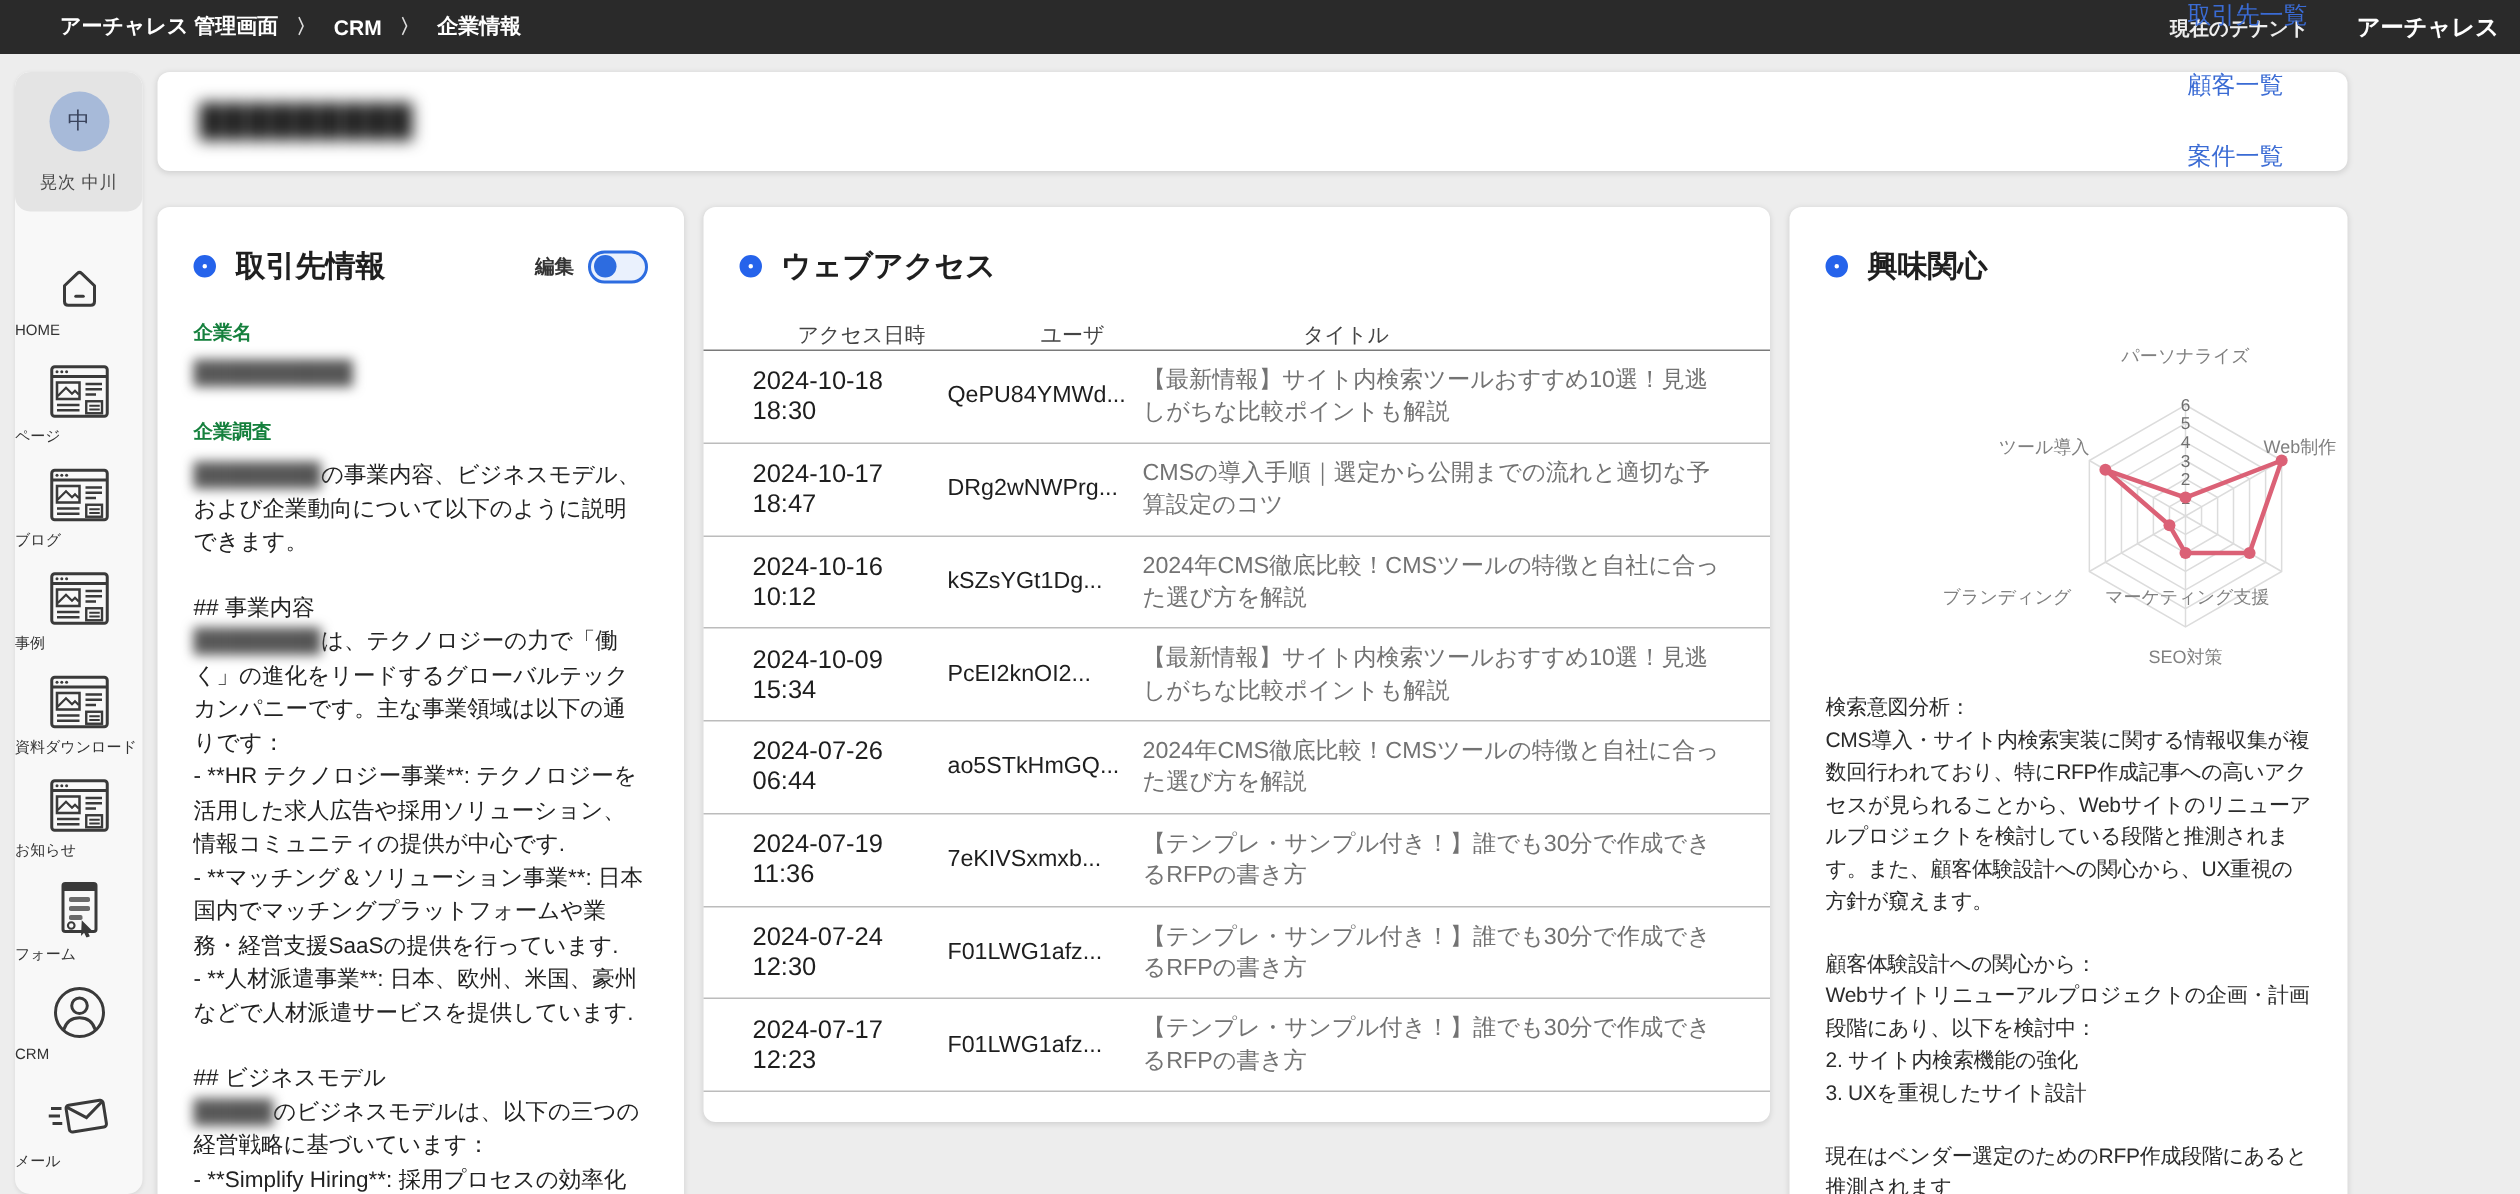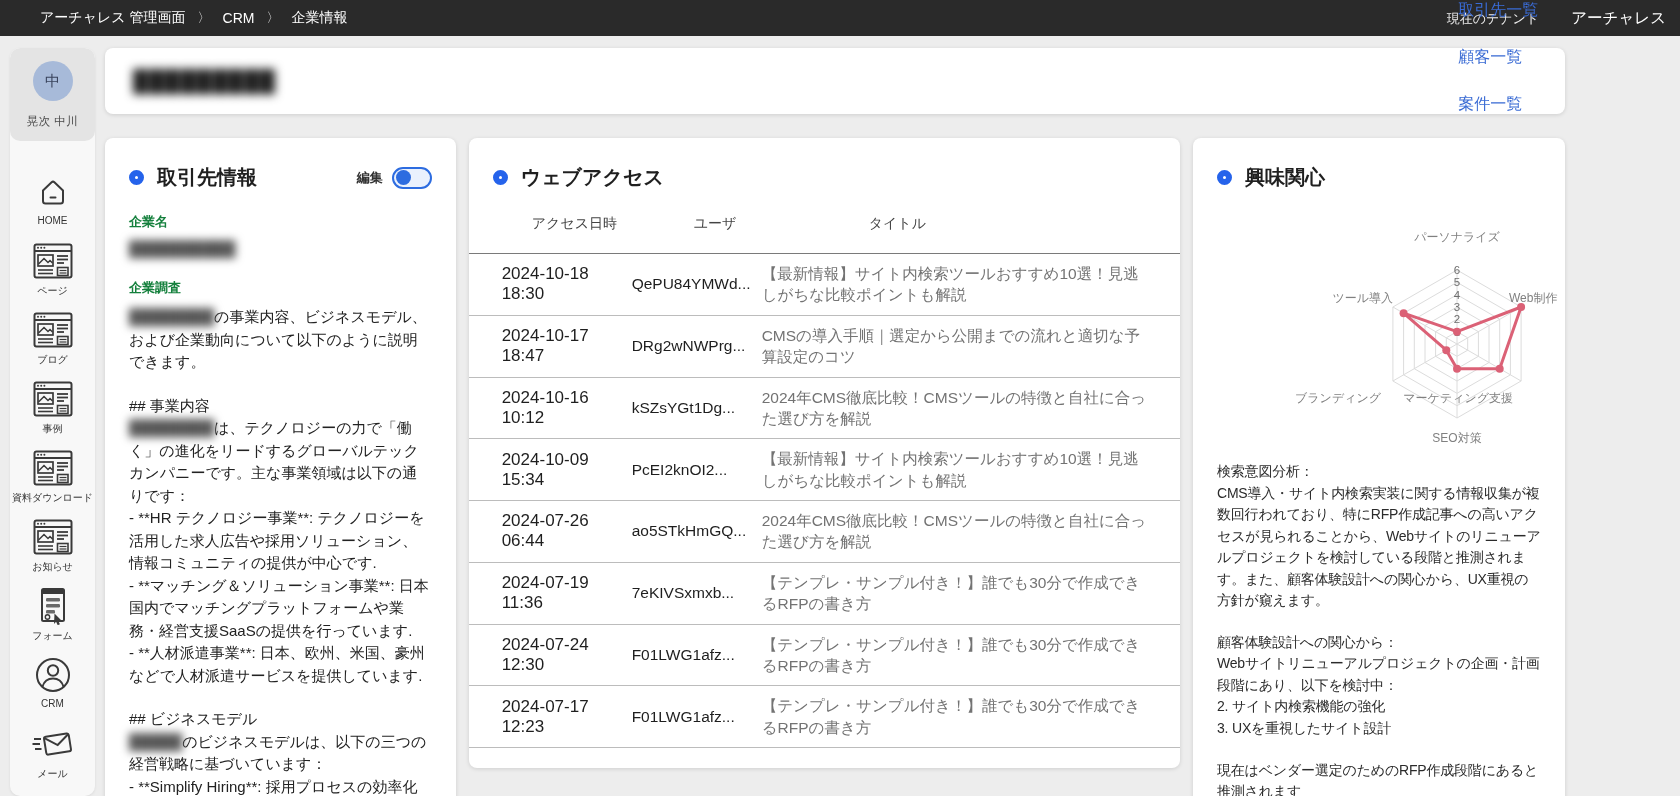--- a/index.html
+++ b/index.html
@@ -1,37 +1,37 @@
 <!DOCTYPE html>
 <html lang="ja"><head>
 <meta charset="utf-8">
 <style>
   * { margin:0; padding:0; box-sizing:border-box; }
   html,body { width:1680px; height:796px; overflow:hidden; }
   body { font-family:"Liberation Sans","DejaVu Sans",sans-serif; background:#ededed; color:#222; }
 
   
-  .topbar { height:36px; background:#2a2a2a; display:flex; align-items:center; justify-content:space-between; padding:0 14px 0 40px; }
+  .topbar { height:36px; background:#2a2a2a; display:flex; align-items:center; justify-content:space-between; padding:0 14px 0 40px;font-weight:bold; }
   .breadcrumb { display:flex; align-items:center; gap:12px; color:#fff; font-size:14px; }
   .bc-item { color:#fff; cursor:pointer; }
   .bc-sep { color:#ddd; font-size:13px; }
   .tenant { display:flex; align-items:baseline; gap:32px; color:#fff;justify-content:space-between; }
   .tenant-label { font-size:13px; color:#eee; }
   .tenant-name { font-size:15.5px; }
 
   
   .layout { display:flex; padding:12px 0 0 10px; }
 
   
   .sidebar { width:85px; height:748px; background:#f8f8f8; border-radius:10px; box-shadow:0 1px 3px rgba(0,0,0,.08); overflow:hidden; flex:none; }
   .user-panel { background:#e4e4e4; border-radius:10px; padding:13px 4px 12px; text-align:center; }
   .avatar { width:40px; height:40px; border-radius:50%; background:#a7bad9; color:#39435c; font-size:15px; line-height:40px; margin:0 auto; }
   .user-name { font-size:11.5px; color:#4a4a4a; margin-top:13px; letter-spacing:.5px; }
   .nav { margin-top:31px; }
-  .nav-item { height:69px; display:flex; flex-direction:column; align-items:center; cursor:pointer; }
+  .nav-item { height:69px; display:flex; flex-direction:column; cursor:pointer; }
   .nav-icon { height:40px; display:flex; align-items:center; justify-content:center; }
   .nav-icon svg { display:block; }
   .nav-label { font-size:10px; color:#333; margin-top:3px; white-space:nowrap; }
 
   
   .main { margin-left:10px; width:1460px; flex:none; }
 
   .header-card { height:66px; background:#fff; border-radius:6px; box-shadow:0 1px 4px rgba(0,0,0,.13); display:flex; align-items:center; justify-content:space-between; padding:0 26px 0 28px; }
   .company-name { font-size:21px; font-weight:bold; color:#1c1c1c; filter:blur(5px); letter-spacing:1px; }
   .header-links { display:flex; gap:26px;flex-direction:column; }
@@ -53,21 +53,21 @@
   .field-value { font-size:15px; color:#222; margin-top:9px; }
   .redact { filter:blur(4px); color:#555; }
   .survey-text { margin-top:9px; font-size:15px; line-height:1.5; color:#222; }
   .survey-line { min-height:1.4em; }
   .survey-gap { height:21px; }
 
   
   .card-webaccess { width:738px; padding:26px 0 20px; }
   .card-webaccess .card-title-row { padding:0 24px; }
   .wa-table { margin-top:14px; }
-  .wa-head { display:grid; grid-template-columns:130px 130px 1fr; padding:10px 28px 20px 33px; border-bottom:1px solid #7a7a7a; font-size:14px; color:#444; }
+  .wa-head { display:grid; grid-template-columns:130px 130px 1fr; padding:10px 28px 0 33px; border-bottom:1px solid #7a7a7a; font-size:14px; color:#444; }
   .wa-h1 { padding-left:30px; }
   .wa-h2 { padding-left:62px; }
   .wa-h3 { padding-left:107px; }
   .wa-row { display:grid; grid-template-columns:130px 130px 1fr; padding:9px 28px 9px 33px; min-height:61px; align-items:center; border-bottom:1px solid #bcbcbc; }
   .wa-date { font-size:17px; color:#1e1e1e; }
   .wa-user { font-size:15.5px; color:#1e1e1e; }
   .wa-title { font-size:15.5px; color:#737373; line-height:1.38; }
 
   
   .card-interest { width:372px; padding:26px 24px 24px; }

